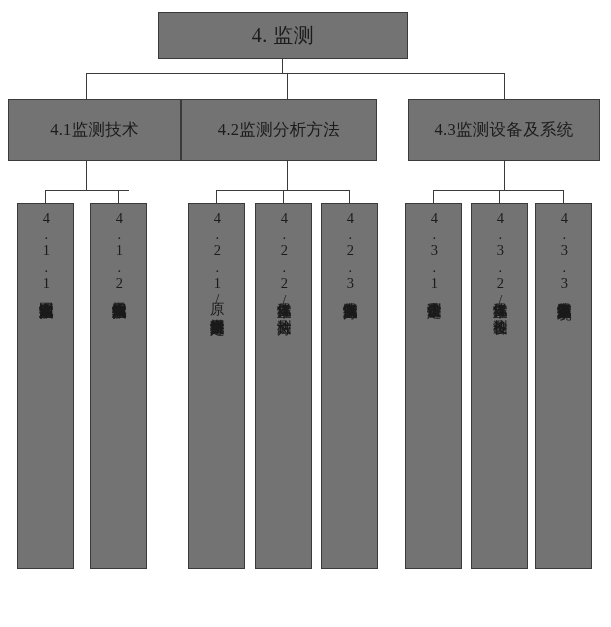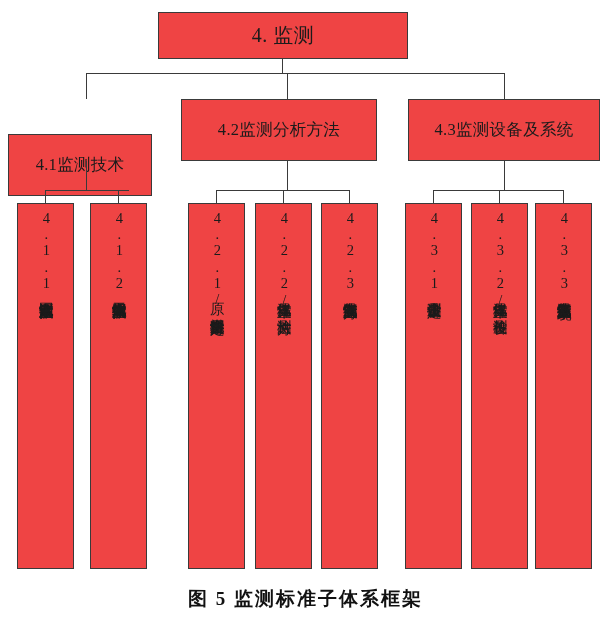--- a/index.html
+++ b/index.html
@@ -18,21 +18,21 @@
     position: relative;
     width: 611px;
     height: 627px;
   }
 
   
   .box {
     position: absolute;
     box-sizing: border-box;
     border: 1.4px solid #3a3a3a;
-    background: #ef4444;
+    background: #737373;
     display: flex;
     align-items: center;
     justify-content: center;
     text-align: center;
     color: #1b1b1b;
     font-family: "Liberation Serif", "DejaVu Serif", serif;
   }
   .box.root {
     font-size: 20px;
     letter-spacing: 0.5px;
@@ -89,21 +89,21 @@
   </div>
 
   <div class="ln v" style="left:282px; top:59px; height:14px;"></div>
 
   <div class="ln h" style="left:86px; top:73px; width:418px;"></div>
 
   <div class="ln v" style="left:86px; top:73px; height:26px;"></div>
   <div class="ln v" style="left:287px; top:73px; height:26px;"></div>
   <div class="ln v" style="left:504px; top:73px; height:26px;"></div>
 
-  <div class="box lvl2" style="left:8px; top:99px; width:144px; height:62px;margin-top:35px;">
+  <div class="box lvl2" style="left:8px; top:99px; width:173px; height:62px;">
     <span class="txt">4.1监测技术</span>
   </div>
 
   <div class="box lvl2" style="left:181px; top:99px; width:196px; height:62px;">
     <span class="txt">4.2监测分析方法</span>
   </div>
 
   <div class="box lvl2" style="left:408px; top:99px; width:192px; height:62px;">
     <span class="txt">4.3监测设备及系统</span>
   </div>
@@ -150,15 +150,14 @@
   </div>
 
   <div class="box leaf" style="left:471px; top:203px; width:57px; height:366px;">
     <span class="txt">4.3.2温室气体采样/检测设备</span>
   </div>
 
   <div class="box leaf" style="left:535px; top:203px; width:57px; height:366px;">
     <span class="txt">4.3.3温室气体在线监测设备及系统</span>
   </div>
 
-  <div id="caption">图 5 监测标准子体系框架</div>
 
 </div>
 
 </body></html>

